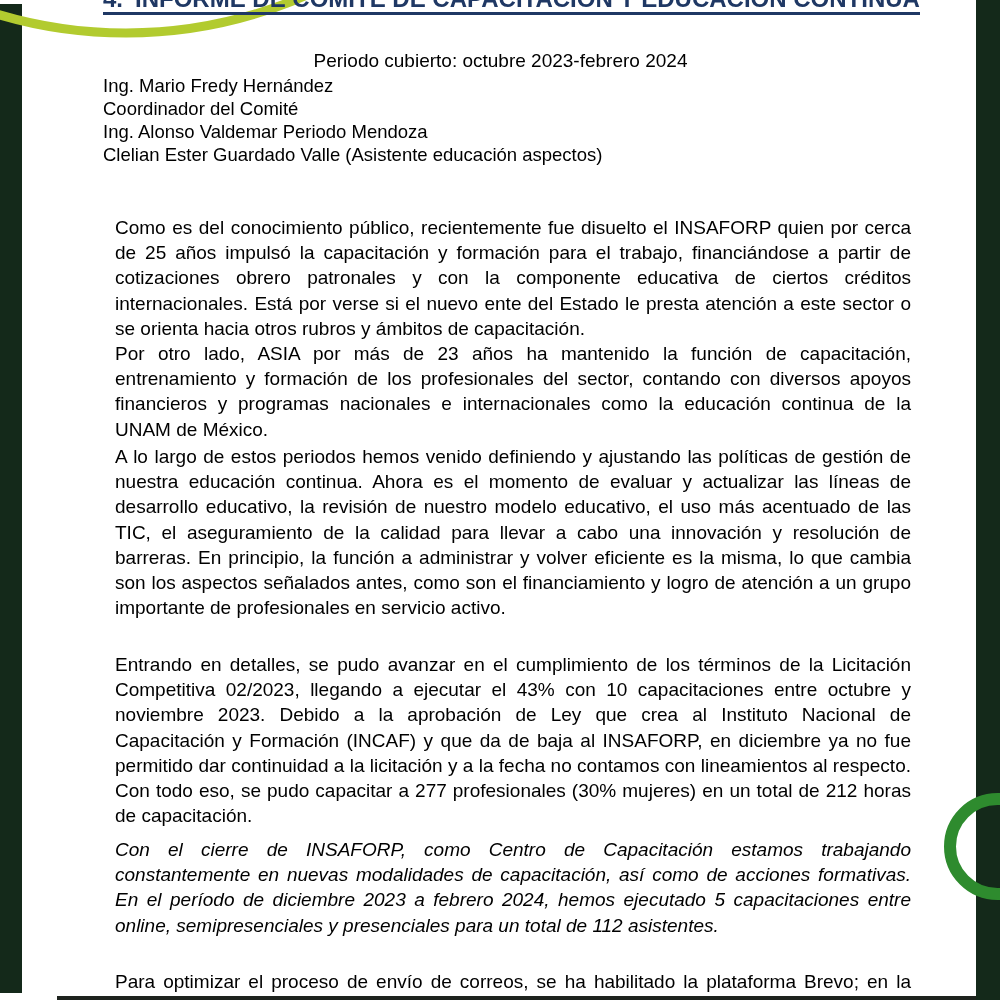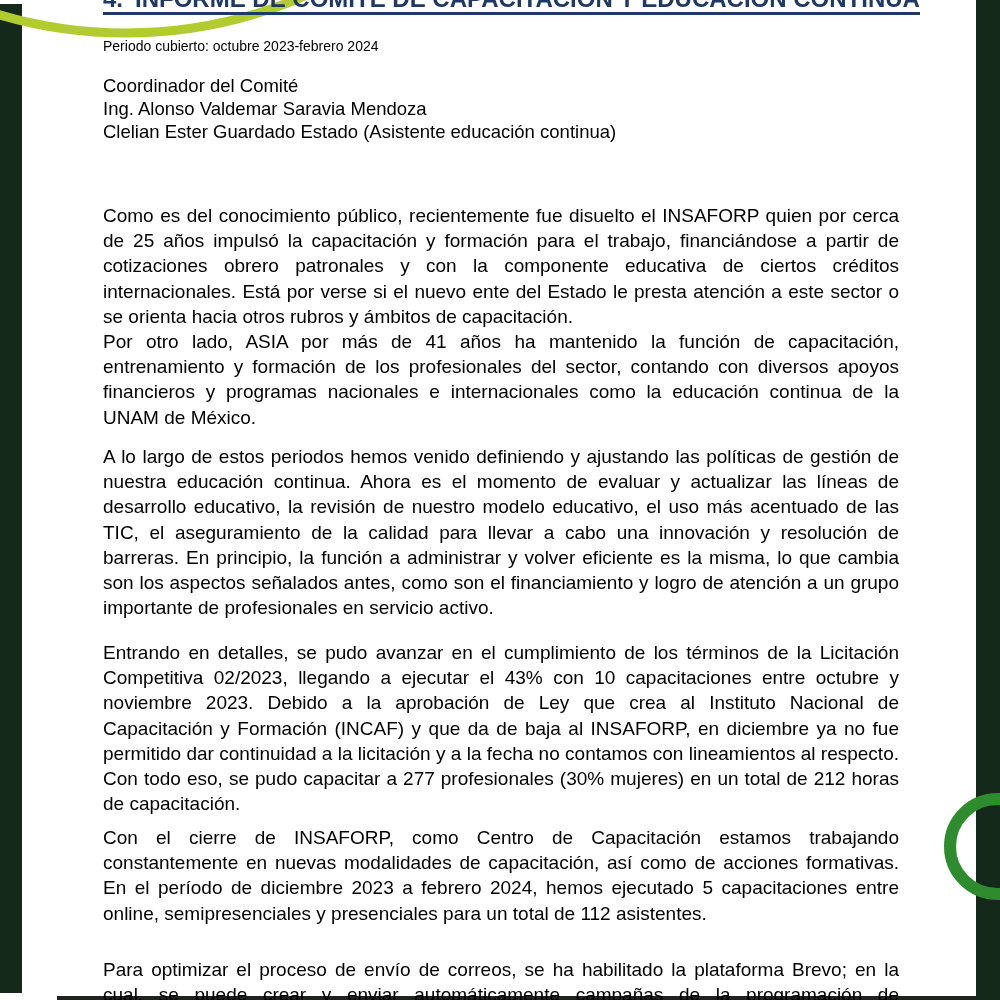--- a/index.html
+++ b/index.html
@@ -54,44 +54,44 @@
     white-space: nowrap;
     z-index: 3;
   }
   .title-inner {
     display: inline-block;
     border-bottom: 3px solid #1f3864;
     padding-bottom: 1px;
   }
   .title-number { margin-right: 12px; }
   .period {
-    position: absolute; left: 103px; top: 38px;
+    position: absolute; left: 103px; top: 50px;
     width: 795px;
-    font-size: 14px;
-    text-align: left;
+    font-size: 19px;
+    text-align: center;
   }
   .committee {
     position: absolute; left: 103px; top: 74px;
     font-size: 18.5px; line-height: 23px;
   }
   .committee .bold { font-weight: normal; }
   
   .para {
     position: absolute; left: 103px;
     width: 796px;
     font-size: 19px;
     line-height: 25.2px;
     text-align: justify;
-    margin: 0;
+    margin: 12px;
   }
   .p1 { top: 203px; }
   .p2 { top: 329px; }
-  .p3 { top: 444px; }
+  .p3 { top: 432px; }
   .p4 { top: 640px; }
-  .p5 { top: 825px; }
+  .p5 { top: 825px; font-style: italic; }
   .p6 { top: 957px; }
 </style>
 </head>
 <body>
 
 <div class="bottom-band"></div>
 <div class="left-bar"></div>
 <div class="right-bar"></div>
 <div class="lime-arc">
   <svg width="320" height="60" viewBox="0 0 320 60" xmlns="http://www.w3.org/2000/svg">
@@ -102,23 +102,24 @@
 
 <div class="title">
   <span class="title-inner">
     <span class="title-number">4.</span><span>INFORME DE COMITÉ DE CAPACITACIÓN Y EDUCACIÓN CONTINUA</span>
   </span>
 </div>
 
 <div class="period">Periodo cubierto: octubre 2023-febrero 2024</div>
 
 <div class="committee">
+  <div>Ing. Mario Fredy Hernández</div>
   <div class="bold">Coordinador del Comité</div>
-  <div>Ing. Alonso Valdemar Saravia Mendoza</div>
-  <div>Clelian Ester Guardado Estado (Asistente educación continua)</div>
+  <div>Ing. Alonso Valdemar Periodo Mendoza</div>
+  <div>Clelian Ester Guardado Valle (Asistente educación aspectos)</div>
 </div>
 
 <p class="para p1">Como es del conocimiento público, recientemente fue disuelto el INSAFORP quien por cerca de 25 años impulsó la capacitación y formación para el trabajo, financiándose a partir de cotizaciones obrero patronales y con la componente educativa de ciertos créditos internacionales. Está por verse si el nuevo ente del Estado le presta atención a este sector o se orienta hacia otros rubros y ámbitos de capacitación.</p>
-<p class="para p2">Por otro lado, ASIA por más de 41 años ha mantenido la función de capacitación, entrenamiento y formación de los profesionales del sector, contando con diversos apoyos financieros y programas nacionales e internacionales como la educación continua de la UNAM de México.</p>
+<p class="para p2">Por otro lado, ASIA por más de 23 años ha mantenido la función de capacitación, entrenamiento y formación de los profesionales del sector, contando con diversos apoyos financieros y programas nacionales e internacionales como la educación continua de la UNAM de México.</p>
 <p class="para p3">A lo largo de estos periodos hemos venido definiendo y ajustando las políticas de gestión de nuestra educación continua. Ahora es el momento de evaluar y actualizar las líneas de desarrollo educativo, la revisión de nuestro modelo educativo, el uso más acentuado de las TIC, el aseguramiento de la calidad para llevar a cabo una innovación y resolución de barreras. En principio, la función a administrar y volver eficiente es la misma, lo que cambia son los aspectos señalados antes, como son el financiamiento y logro de atención a un grupo importante de profesionales en servicio activo.</p>
 <p class="para p4">Entrando en detalles, se pudo avanzar en el cumplimiento de los términos de la Licitación Competitiva 02/2023, llegando a ejecutar el 43% con 10 capacitaciones entre octubre y noviembre 2023. Debido a la aprobación de Ley que crea al Instituto Nacional de Capacitación y Formación (INCAF) y que da de baja al INSAFORP, en diciembre ya no fue permitido dar continuidad a la licitación y a la fecha no contamos con lineamientos al respecto. Con todo eso, se pudo capacitar a 277 profesionales (30% mujeres) en un total de 212 horas de capacitación.</p>
 <p class="para p5">Con el cierre de INSAFORP, como Centro de Capacitación estamos trabajando constantemente en nuevas modalidades de capacitación, así como de acciones formativas. En el período de diciembre 2023 a febrero 2024, hemos ejecutado 5 capacitaciones entre online, semipresenciales y presenciales para un total de 112 asistentes.</p>
 <p class="para p6">Para optimizar el proceso de envío de correos, se ha habilitado la plataforma Brevo; en la cual, se puede crear y enviar automáticamente campañas de la programación de capacitación. Se contrata</p>
 
 </body></html>

